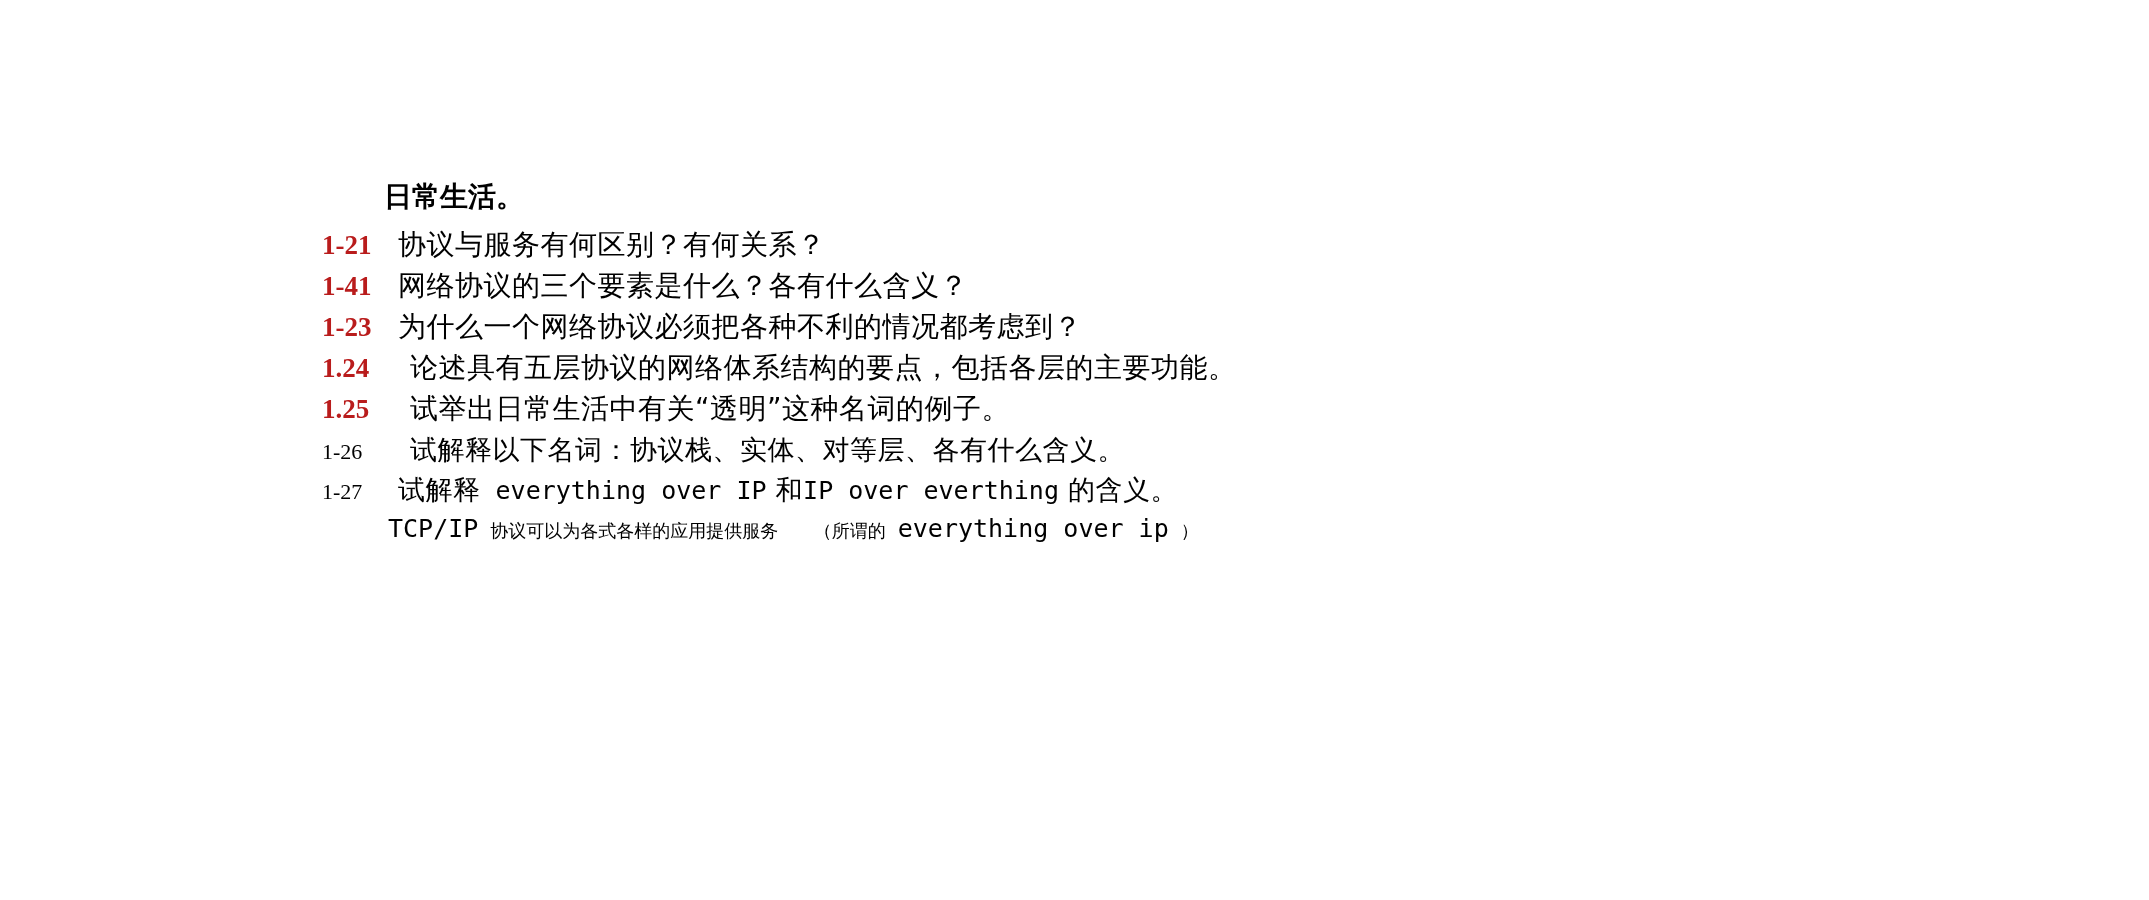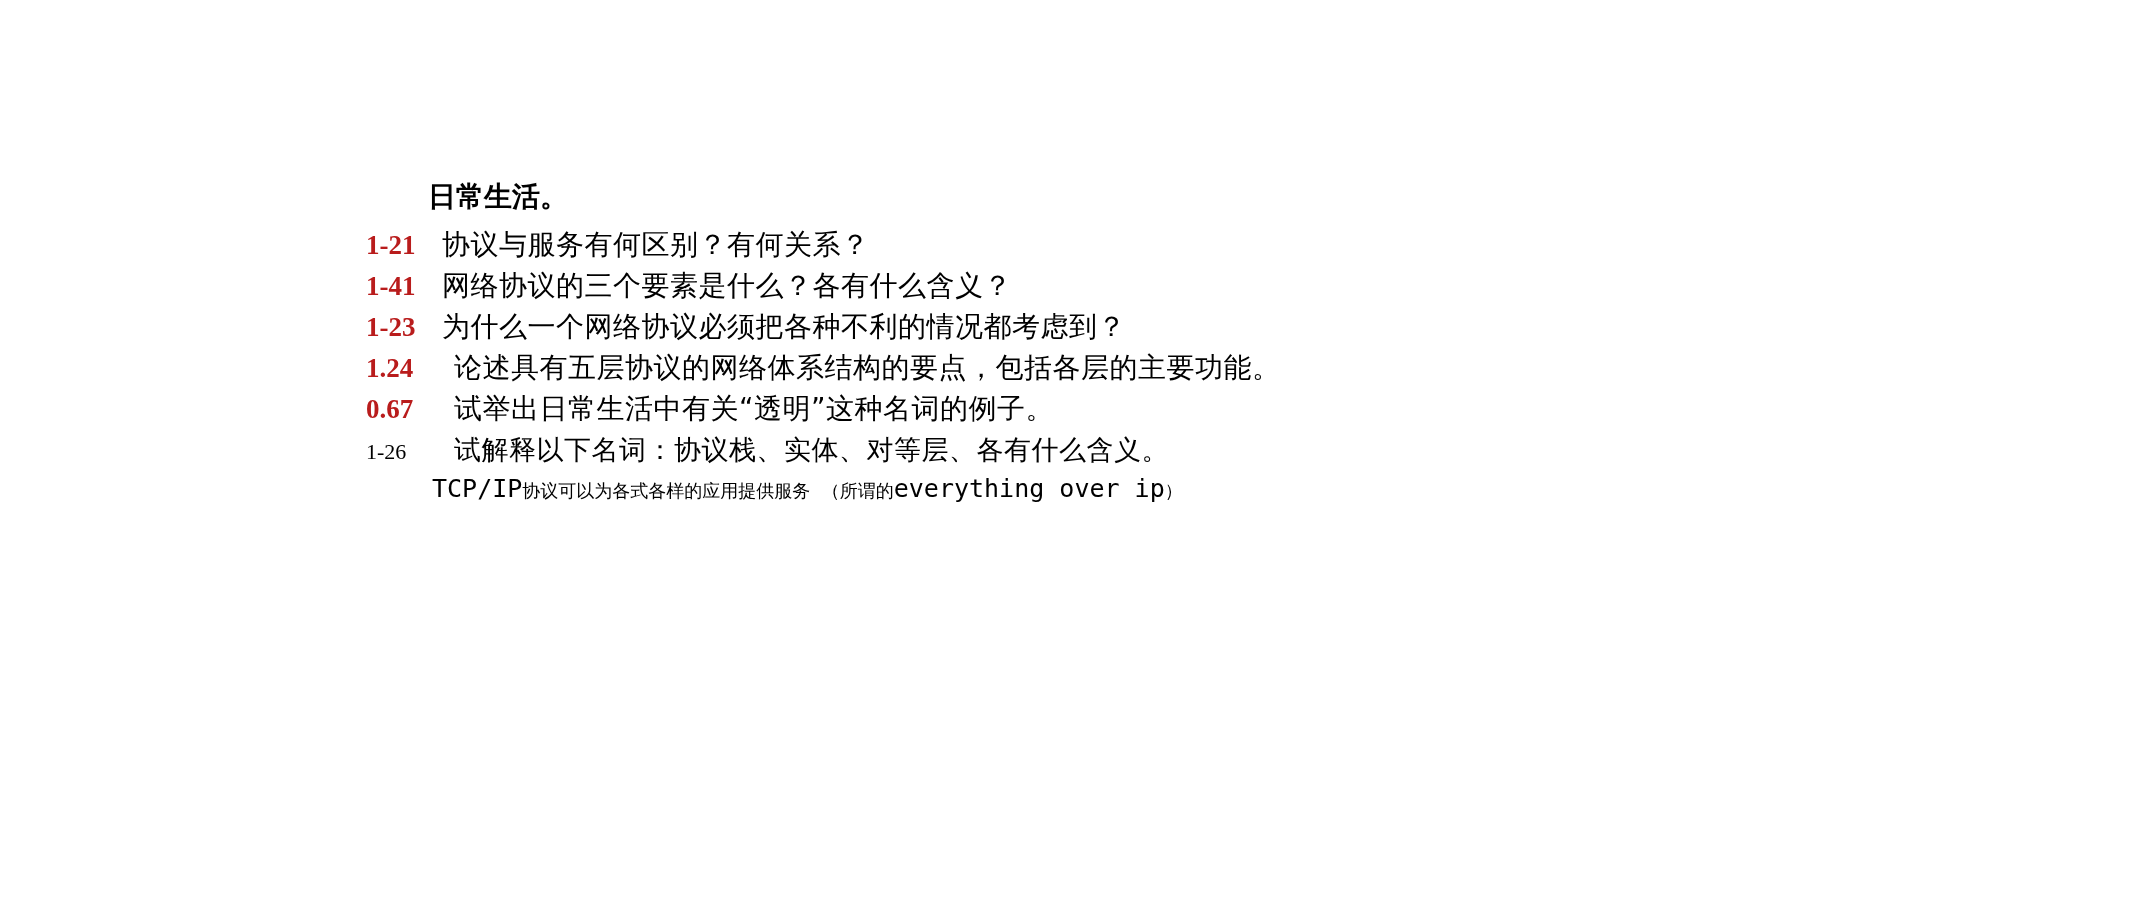--- a/index.html
+++ b/index.html
@@ -18,21 +18,20 @@
     position: relative;
     width: 2149px;
     height: 900px;
     background: #ffffff;
   }
   .content {
     position: absolute;
     left: 322px;
     top: 178px;
     width: 1500px;
-    margin-left: 44px;
   }
   .line {
     display: flex;
     align-items: baseline;
     line-height: 1.0;
     white-space: pre;
   }
   
   .q-line {
     margin-bottom: 13px;
@@ -78,20 +77,21 @@
   .first-line {
     margin-left: 62px;
     margin-bottom: 15px;
     font-family: "DejaVu Sans", "Liberation Sans", sans-serif;
     font-size: 28px;
     font-weight: bold;
   }
   .indent-line {
     margin-left: 66px;
     margin-top: 6px;
+    gap: 12px;
   }
   .sub-cn {
     font-family: "DejaVu Sans", "Liberation Sans", sans-serif;
     font-size: 18px;
     font-weight: normal;
   }
 </style>
 </head>
 <body>
 
@@ -114,29 +114,40 @@
       <span class="num num-w">1-23</span>
       <span class="cn">为什么一个网络协议必须把各种不利的情况都考虑到？</span>
     </div>
 
     <div class="line q-line">
       <span class="num num-w2">1.24</span>
       <span class="cn">论述具有五层协议的网络体系结构的要点，包括各层的主要功能。</span>
     </div>
 
     <div class="line q-line">
-      <span class="num num-w2">0.67</span>
+      <span class="num num-w2">1.25</span>
       <span class="cn">试举出日常生活中有关“透明”这种名词的例子。</span>
     </div>
 
     <div class="line q-line">
       <span class="num-light num-w2">1-26</span>
       <span class="cn-reg">试解释以下名词：协议栈、实体、对等层、各有什么含义。</span>
     </div>
 
+    <div class="line q-line">
+      <span class="num-light num-w">1-27</span>
+      <span class="cn-reg">试解释</span>
+      <span class="mono">&nbsp;</span>
+      <span class="mono">everything over IP</span>
+      <span class="cn-reg">&nbsp;</span>
+      <span class="cn-reg">和</span>
+      <span class="mono">IP over everthing</span>
+      <span class="cn-reg">&nbsp;</span>
+      <span class="cn-reg">的含义。</span>
+    </div>
 
     <div class="line indent-line">
       <span class="mono">TCP/IP</span>
       <span class="sub-cn">协议可以为各式各样的应用提供服务</span>
       <span class="sub-cn">&nbsp;&nbsp;</span>
       <span class="sub-cn">（所谓的</span>
       <span class="mono">everything over ip</span>
       <span class="sub-cn">）</span>
     </div>
 

